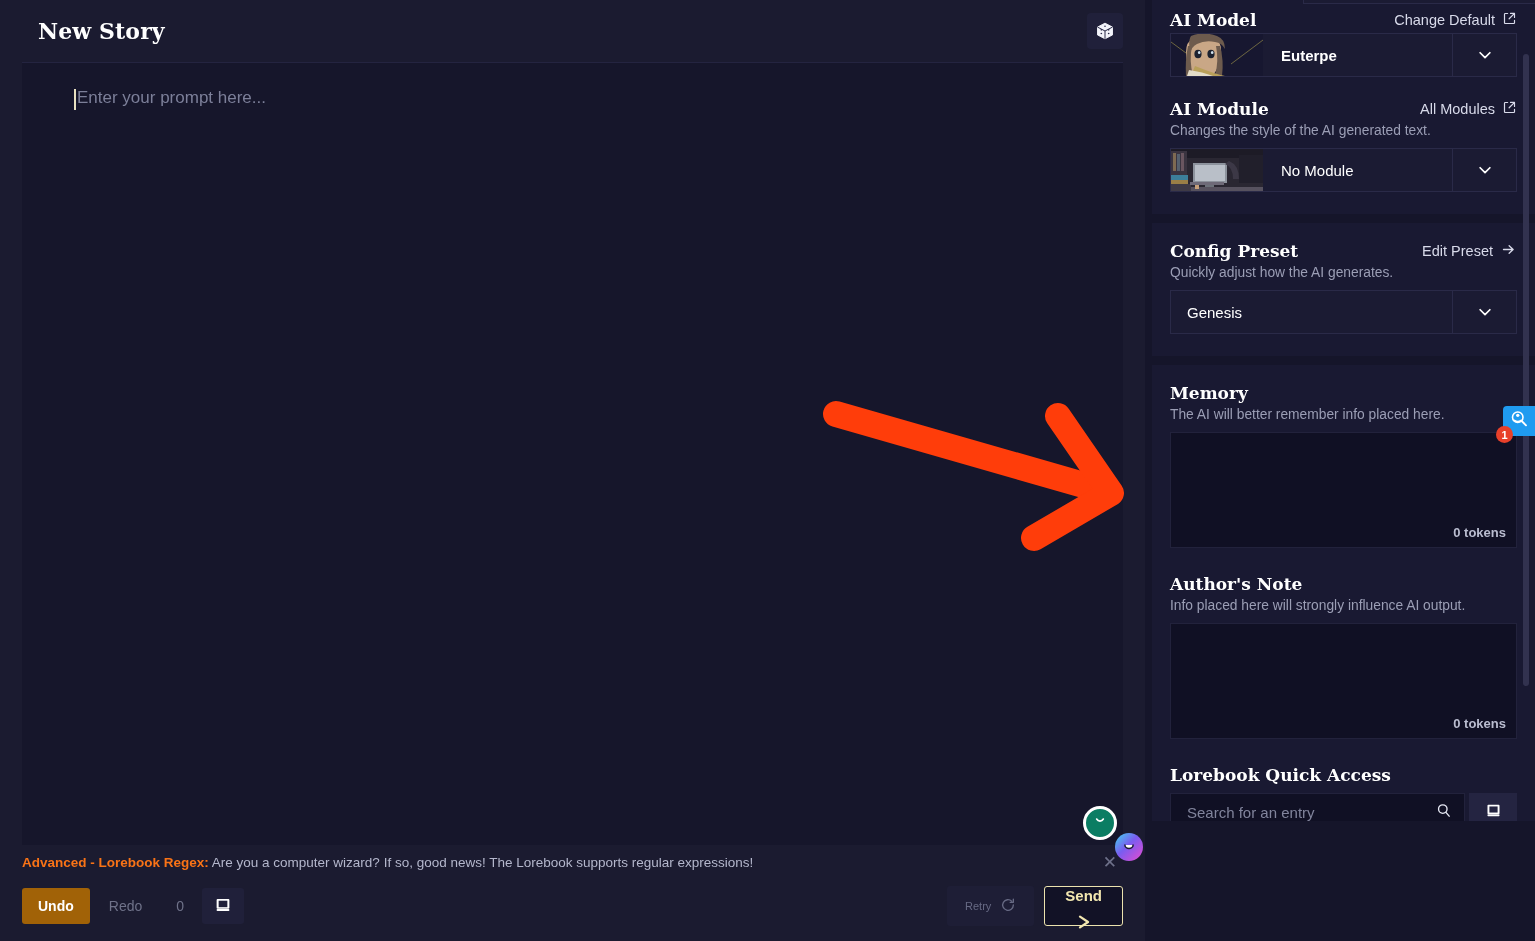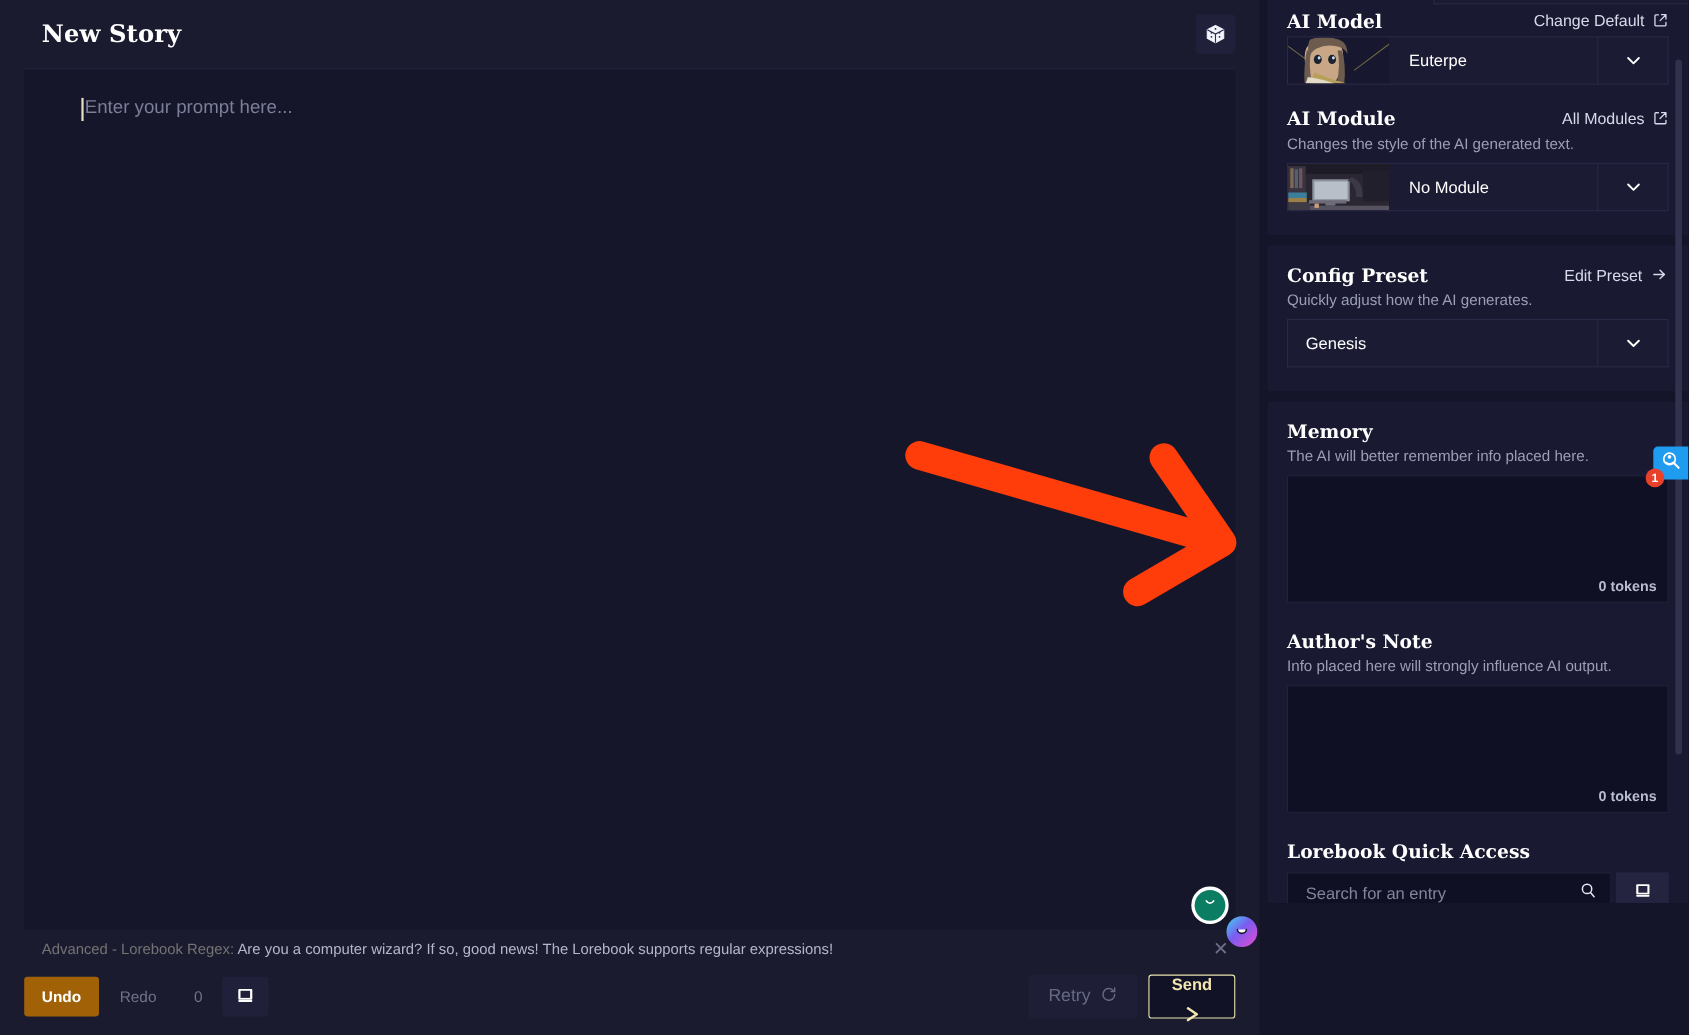--- a/index.html
+++ b/index.html
@@ -80,21 +80,21 @@
     pointer-events: none; z-index: 5;
   }
 
   
   .tip-bar {
     flex: 0 0 34px; height: 34px;
     display: flex; align-items: center; justify-content: space-between;
     padding: 0 22px 0 22px;
   }
   .tip-text { font-size: 13.5px; color: #b4b7cc; }
-  .tip-text b { color: #737373; font-weight: 400; margin-left: 16px; }
+  .tip-text b { color: #f97316; font-weight: 700; }
   .tip-close {
     font-size: 17px; color: #6d7089; cursor: pointer;
     line-height: 1; padding: 2px 6px;
   }
 
   
   .toolbar {
     flex: 0 0 62px; height: 62px;
     display: flex; align-items: center; justify-content: space-between;
     padding: 0 22px 8px 22px;
@@ -105,21 +105,21 @@
     background: #a16207; border-radius: 3px;
     display: flex; align-items: center; justify-content: center;
     font-size: 14px; font-weight: 700; color: #ffffff; cursor: pointer;
   }
   .tb-btn.ghost { background: transparent; color: #6f7289; font-weight: 400; }
   .tb-btn.count { background: transparent; color: #6f7289; font-weight: 400; min-width: 38px; padding: 0 10px;}
   .tb-btn.icononly { min-width: 42px; padding: 0; background: #20203a; }
   .tb-right { display: flex; align-items: center; gap: 10px; }
   .retry-btn {
     height: 40px; padding: 0 18px; border-radius: 3px;
-    background: #1e1e36; color: #676a84; font-size: 16px;
+    background: #1e1e36; color: #676a84; font-size: 11px;
     display: flex; align-items: center; gap: 9px; cursor: pointer;
   }
   .send-btn {
     height: 40px; padding: 0 20px; border-radius: 3px;
     background: #121226; border: 1px solid #ece3ae;
     color: #f2e7b0; font-size: 15px; font-weight: 700;
     display: flex; align-items: center; gap: 10px; cursor: pointer; flex-direction: column;
   }
 
   
@@ -158,21 +158,21 @@
   .select-row {
     height: 44px; background: #1b1b33;
     border: 1px solid #2a2a48;
     display: flex; align-items: center;
     cursor: pointer; overflow: hidden;
   }
   .thumb { width: 92px; height: 42px; flex: 0 0 92px; overflow: hidden; position: relative; }
   .thumb svg { display:block; }
   .select-label {
     flex: 1 1 auto; padding: 0 18px;
-    font-size: 15px; font-weight: 400; color: #ffffff;
+    font-size: 15px; font-weight: 700; color: #ffffff;
   }
   .select-label.plain { font-weight: 400; font-size: 15px; }
   .chev {
     width: 64px; flex: 0 0 64px; height: 42px;
     border-left: 1px solid #2a2a48;
     display: flex; align-items: center; justify-content: center;
   }
   .select-row.nothumb .select-label { padding-left: 16px; }
 
   .textbox {

